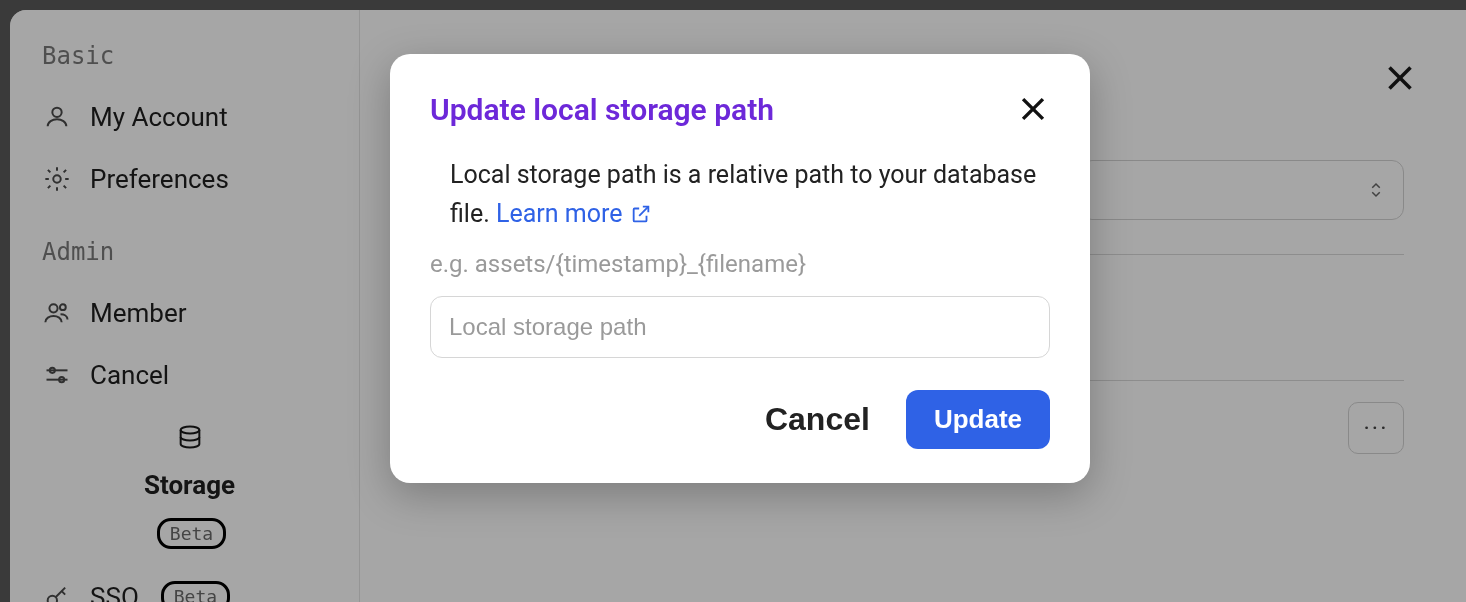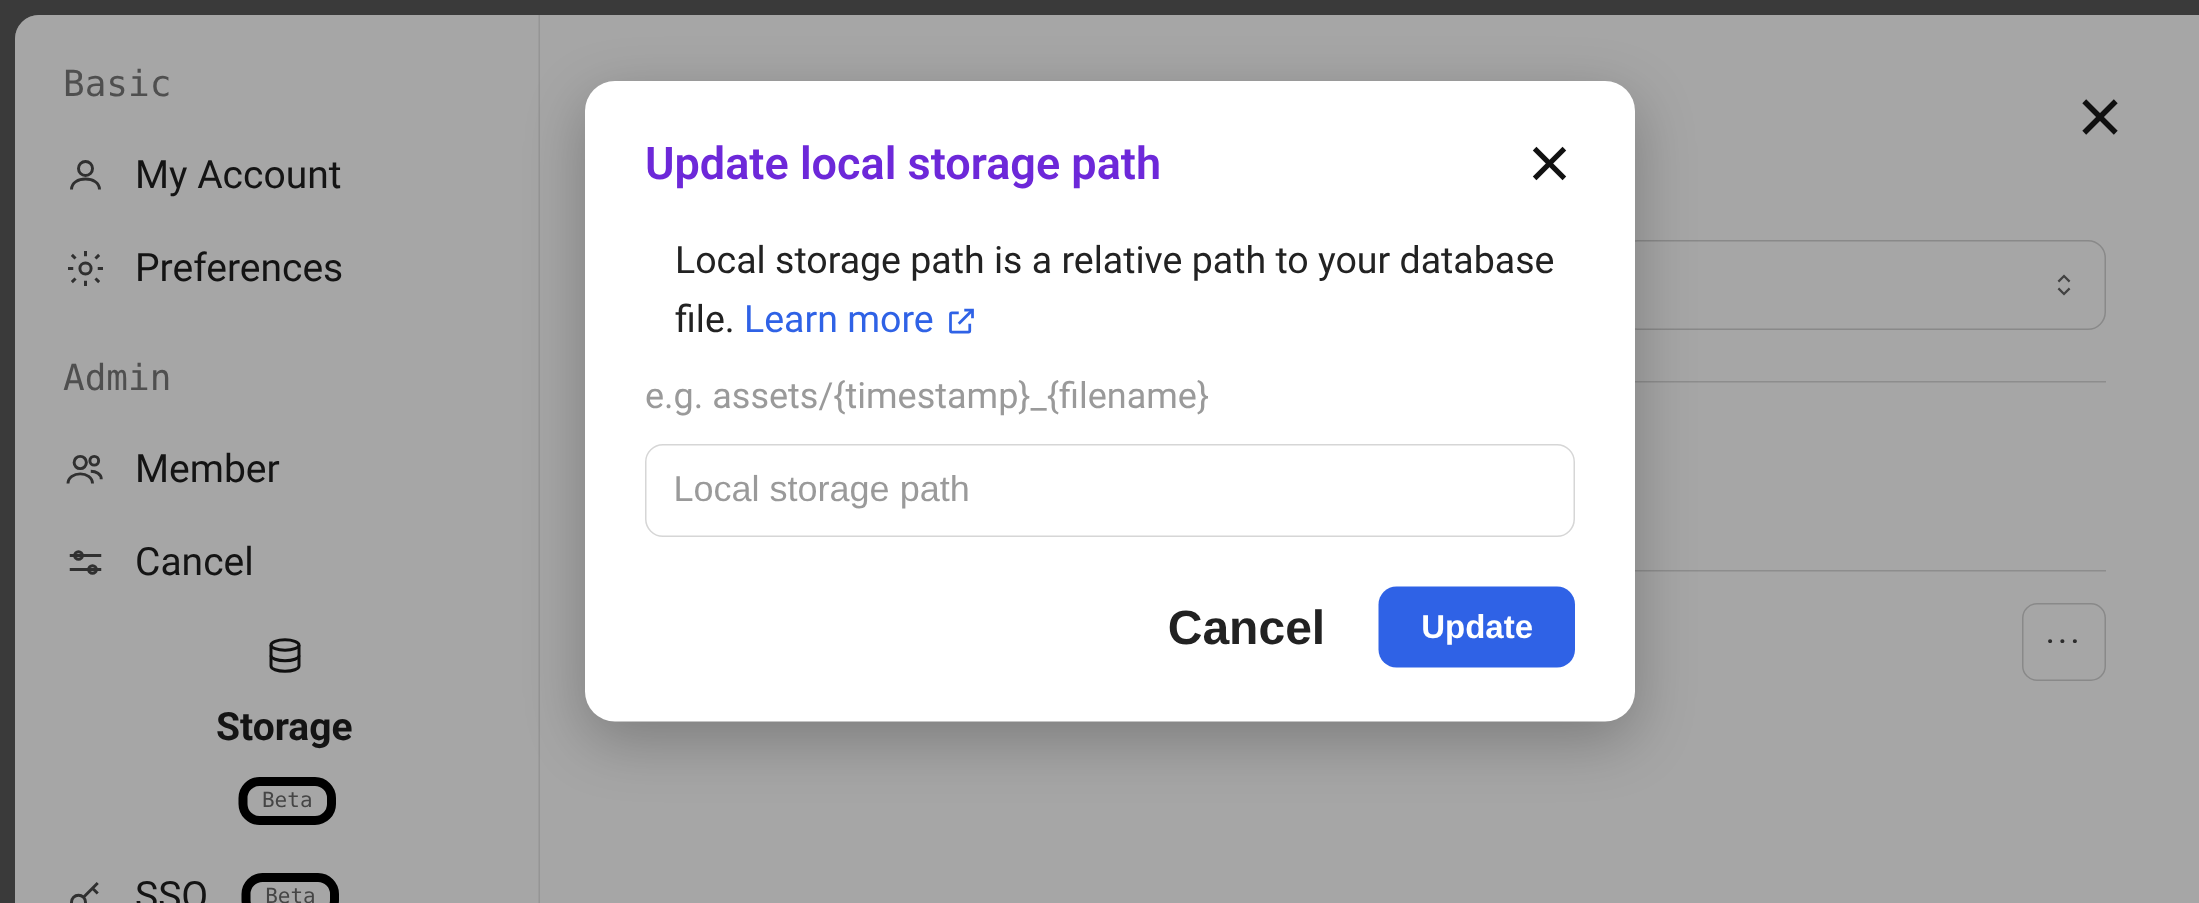--- a/index.html
+++ b/index.html
@@ -60,23 +60,23 @@
     display: flex;
     align-items: center;
     justify-content: center;
     flex-shrink: 0;
   }
   .nav-item svg { width: 28px; height: 28px; stroke: #4a4a4a; fill: none; stroke-width: 1.7; }
   .nav-item.active { font-weight: 700; flex-direction: column; }
   .nav-item.active svg { stroke: #1a1a1a; }
   .badge {
     font-family: ui-monospace, "SFMono-Regular", Menlo, monospace;
-    font-size: 14px;
+    font-size: 18px;
     color: #6b6b6b;
-    border: 6px solid #000000;
+    border: 3px solid #000000;
     border-radius: 14px;
     padding: 2px 10px;
     margin-left: 4px;
     font-weight: 400;
   }
   .main {
     flex: 1;
     position: relative;
     padding: 40px 48px;
   }
@@ -193,21 +193,21 @@
     font-weight: 600;
     color: #222;
     cursor: pointer;
     padding: 10px 8px;
     margin-left: 25px;
   }
   .btn-update {
     background: #2f62e6;
     border: none;
     color: #fff;
-    font-size: 22px;
+    font-size: 26px;
     font-weight: 600;
     padding: 14px 28px;
     border-radius: 12px;
     cursor: pointer;
   }
 </style>
 </head>
 <body>
 
 <div class="app-shell">

